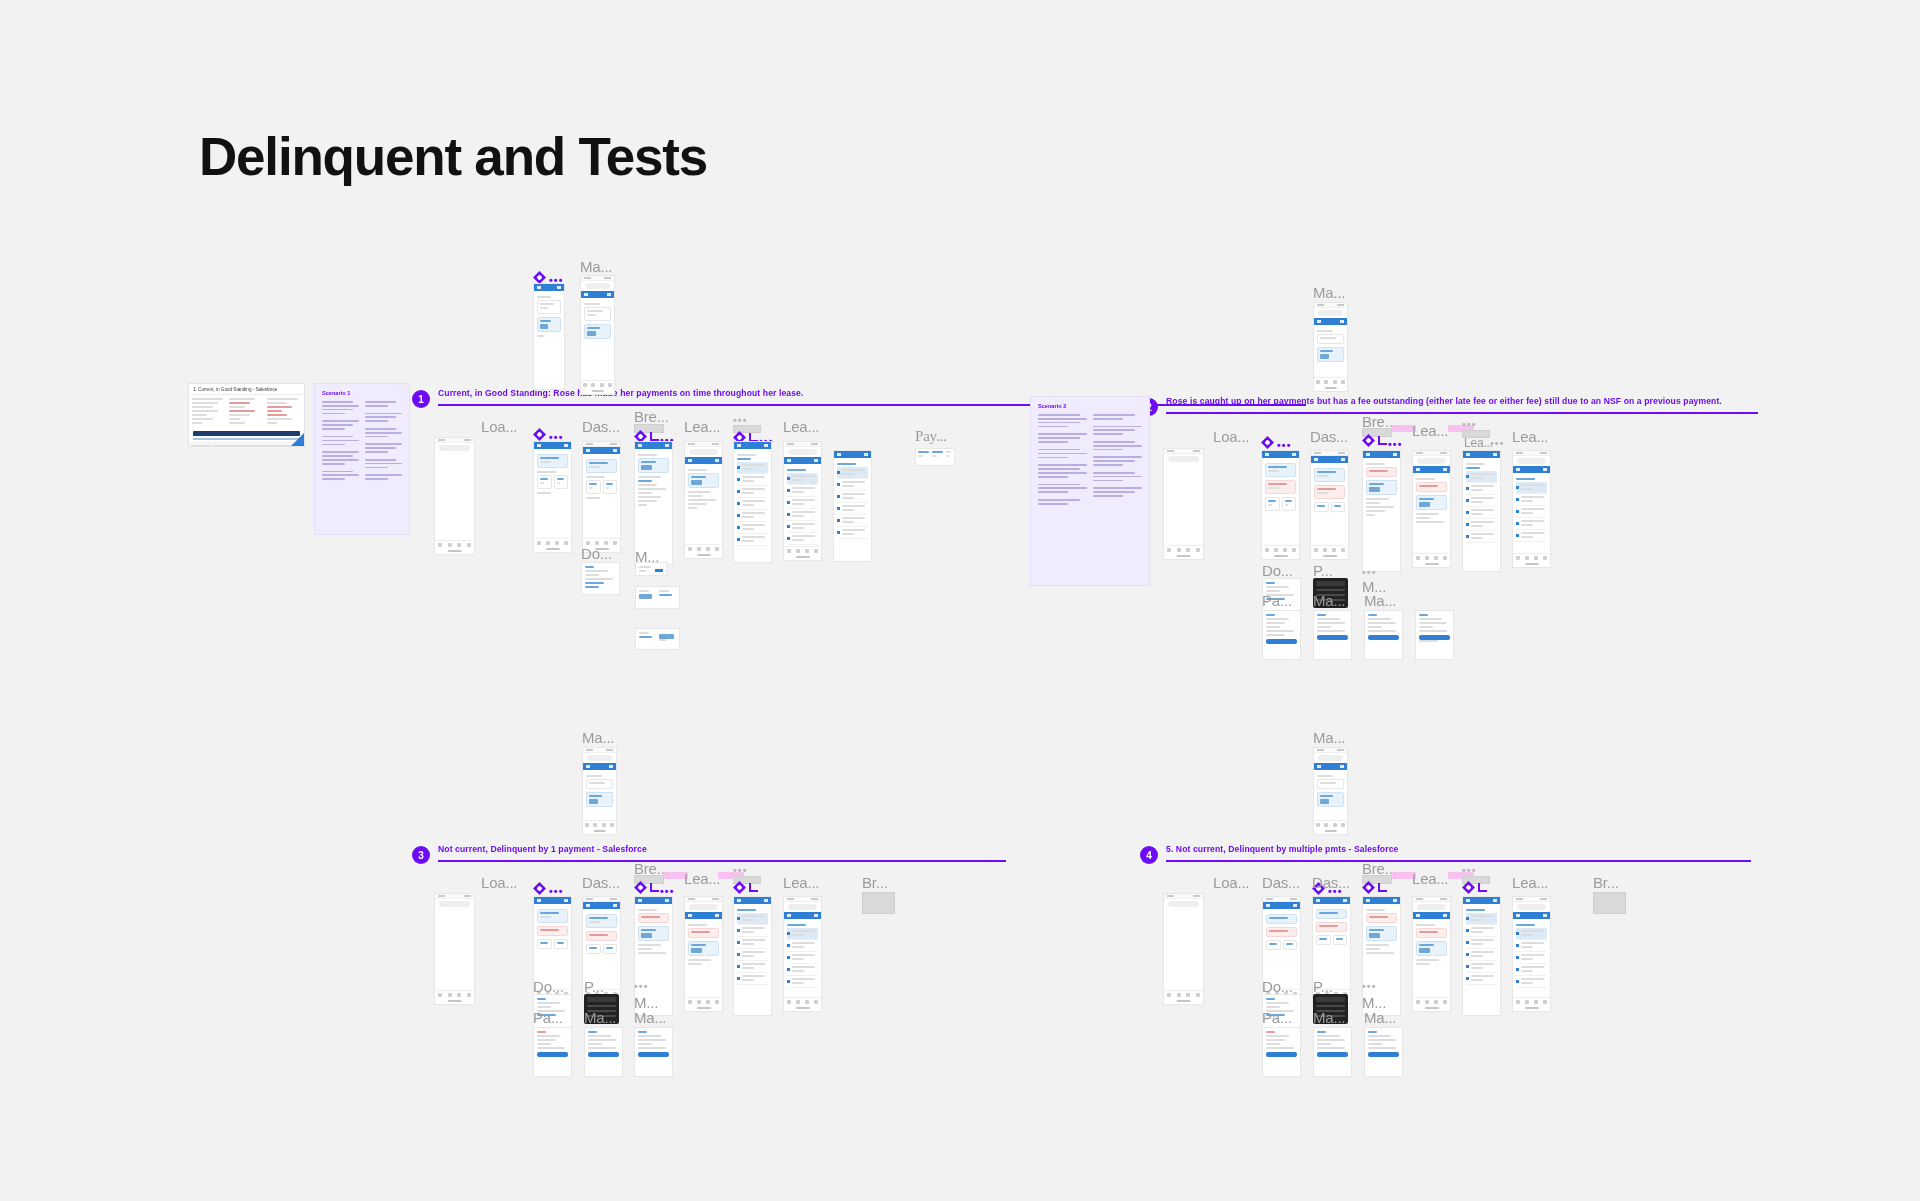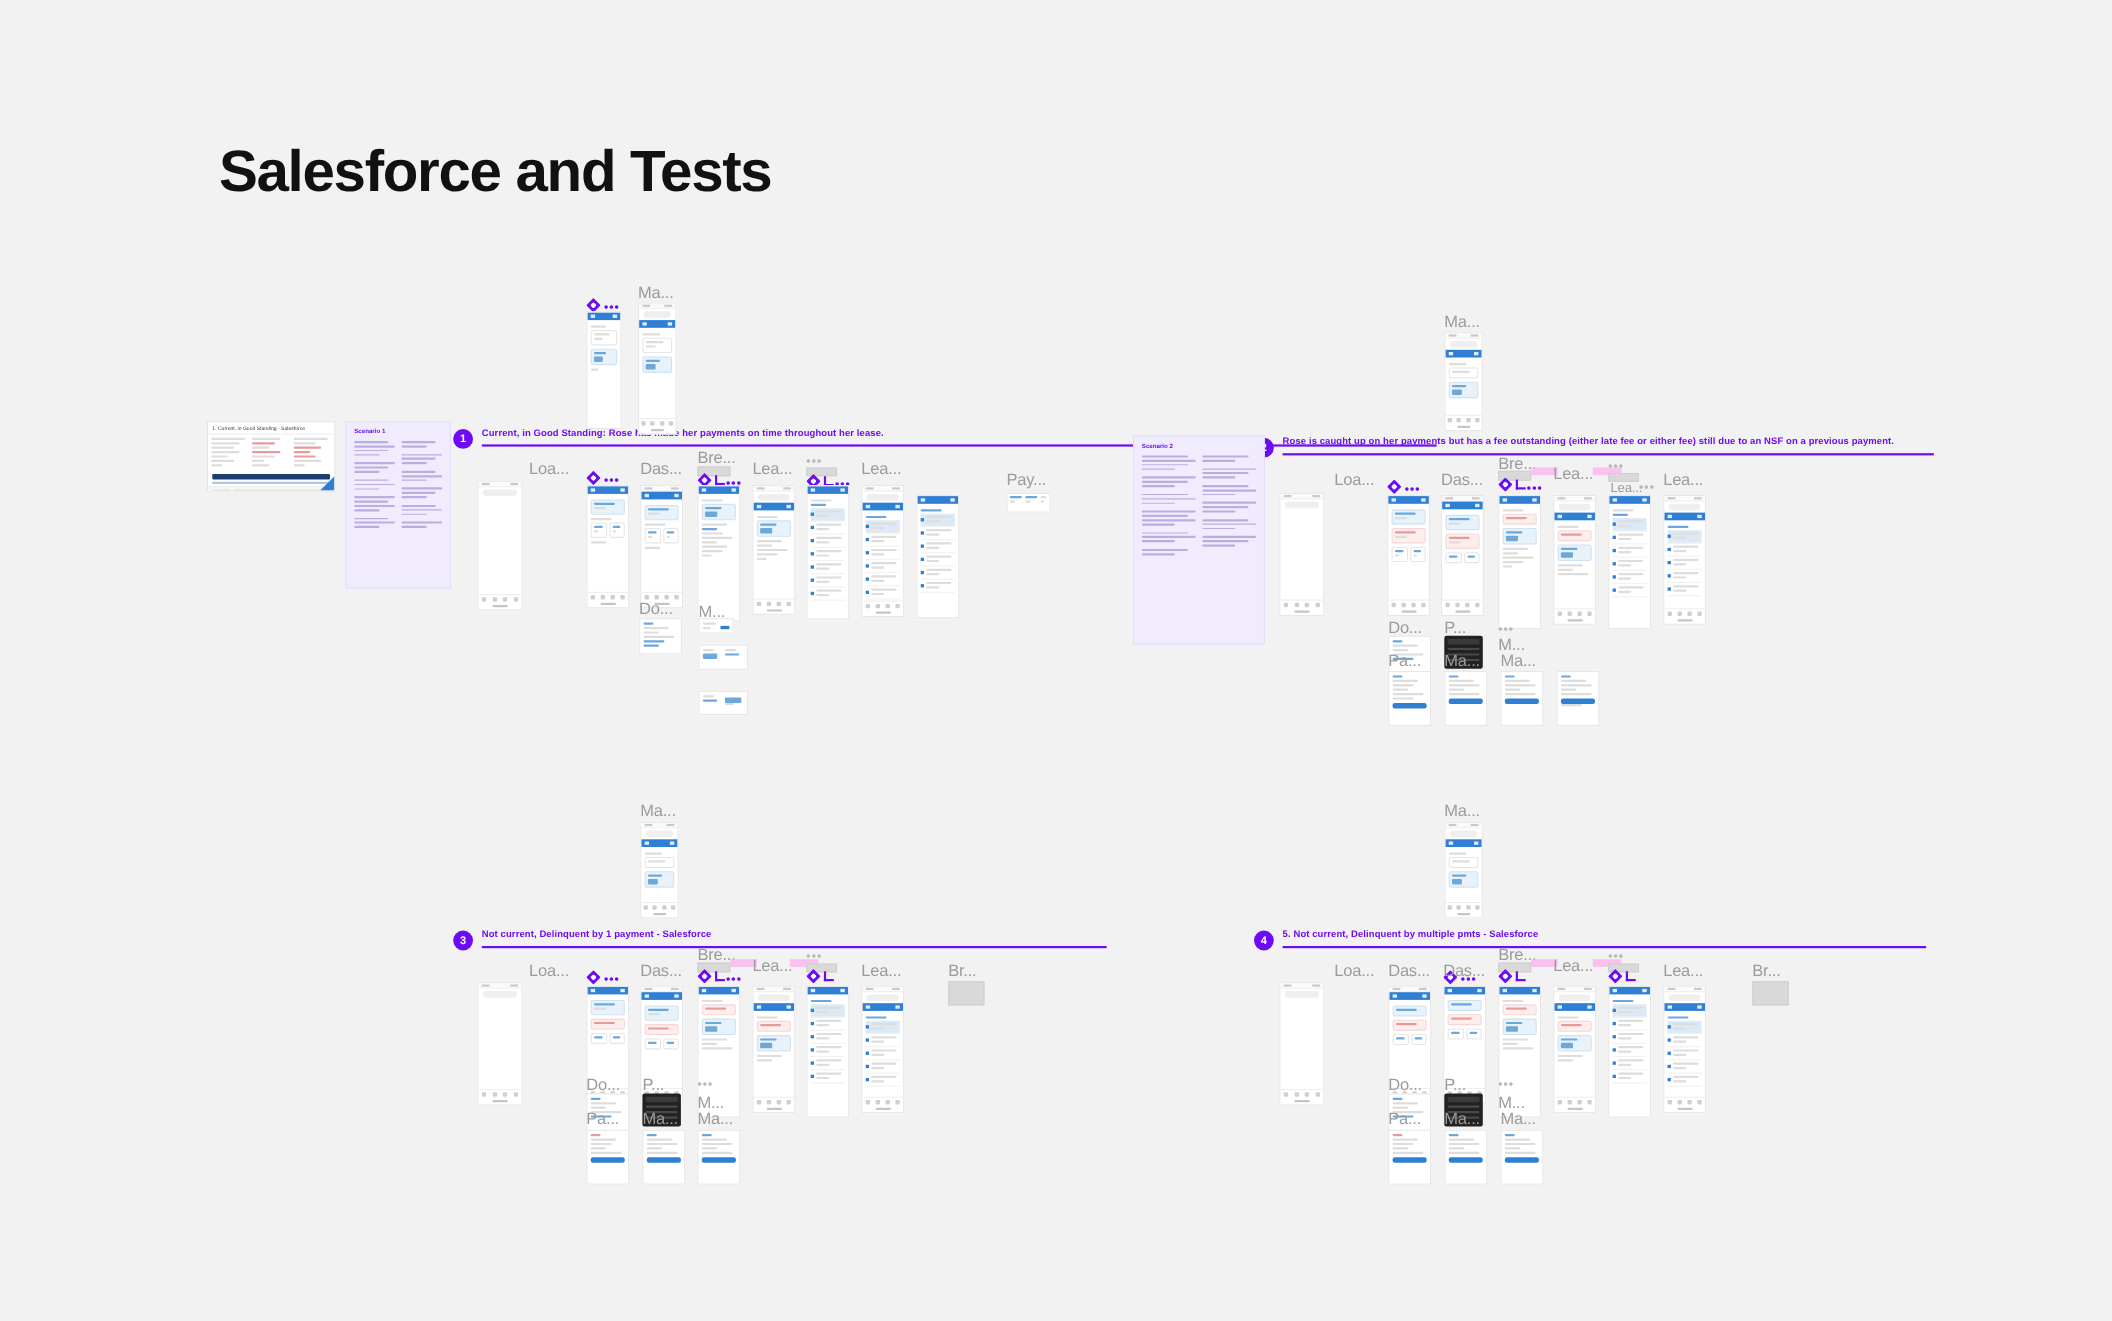--- a/index.html
+++ b/index.html
@@ -151,21 +151,21 @@
 
   
   .pink-note { position: absolute; background: #f9b8f0; opacity: .85; }
   .gray-chip { position: absolute; background: #d9d9d9; border: 1px solid #cfcfcf; }
 </style>
 </head>
 <body>
 
 <div id="canvas">
 
-  <div class="page-title">Salesforce and Tests</div>
+  <div class="page-title">Delinquent and Tests</div>
 
   <div class="sc-head" style="left:412px; top:390px;">
     <div class="sc-badge">1</div>
     <div class="sc-label">Current, in Good Standing: Rose has made her payments on time throughout her lease.</div>
     <div class="sc-rule" style="width:868px;"></div>
   </div>
 
   <div class="sf-card" style="left:188px; top:383px; width:117px; height:64px;">
     <div class="sf-title">1. Current, in Good Standing - Salesforce</div>
     <div class="sf-body">
@@ -635,21 +635,21 @@
       <div class="rowline">
           <i class="sq"></i>
           <div class="tx">
             <div class="line w90"></div>
             <div class="line w45"></div>
           </div>
         </div>
     </div>
   </div>
 
-  <div class="frame-label" style="left:915px; top:428px;">Pay...</div>
+  <div class="frame-label" style="left:915px; top:428px;font-family:Liberation Serif, serif;">Pay...</div>
   <div class="phone" style="left:915px; top:448px; width:40px; height:18px;">
     <div class="body" style="display:flex; gap:2px; padding:2px;">
       <div style="flex:1">
           <div class="line blue w90"></div>
           <div class="line w45"></div>
         </div>
       <div style="flex:1">
           <div class="line blue w90"></div>
           <div class="line w45"></div>
         </div>

